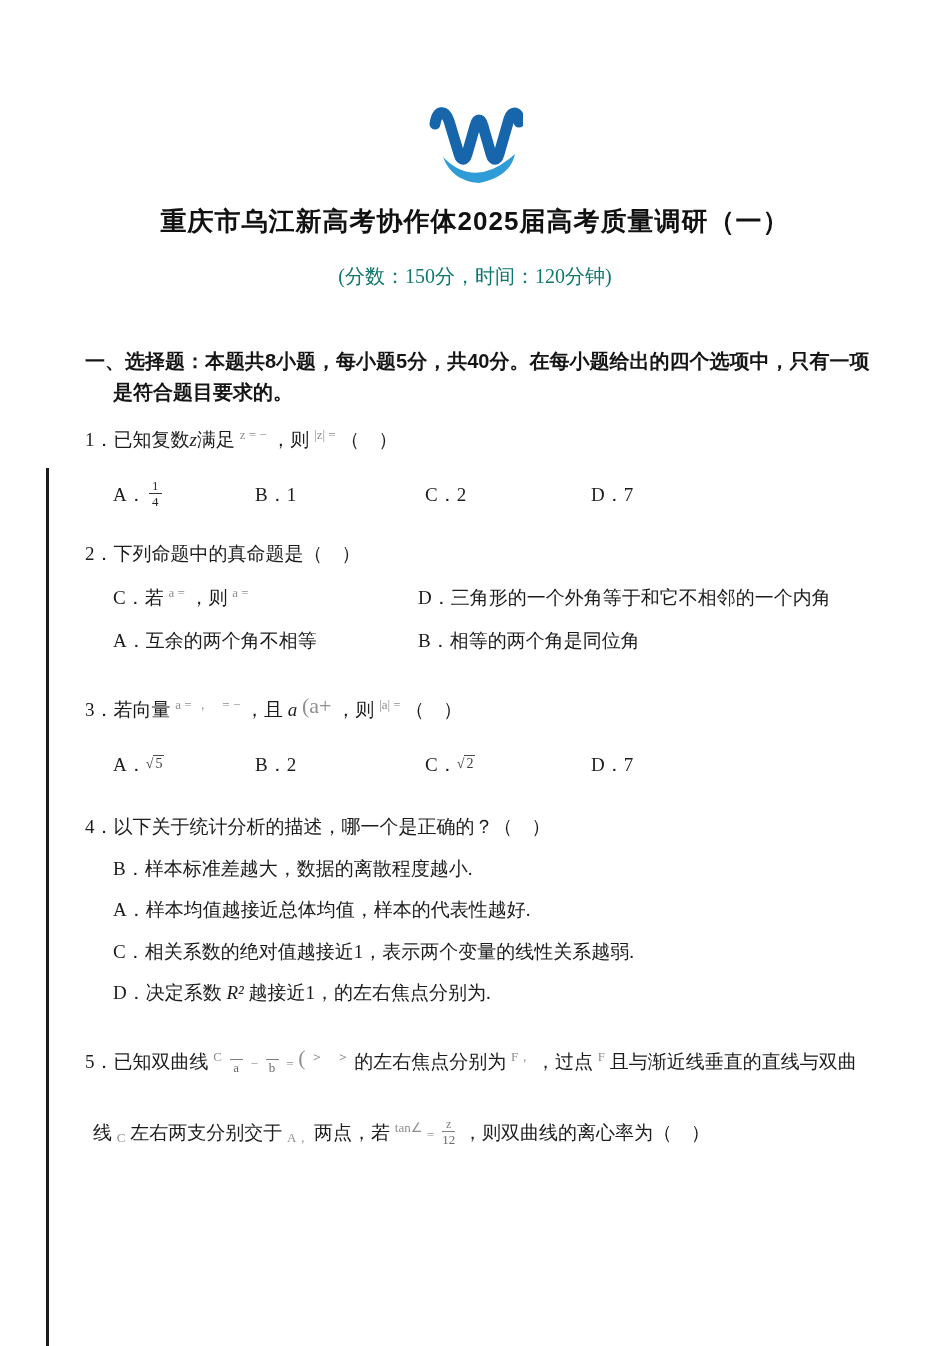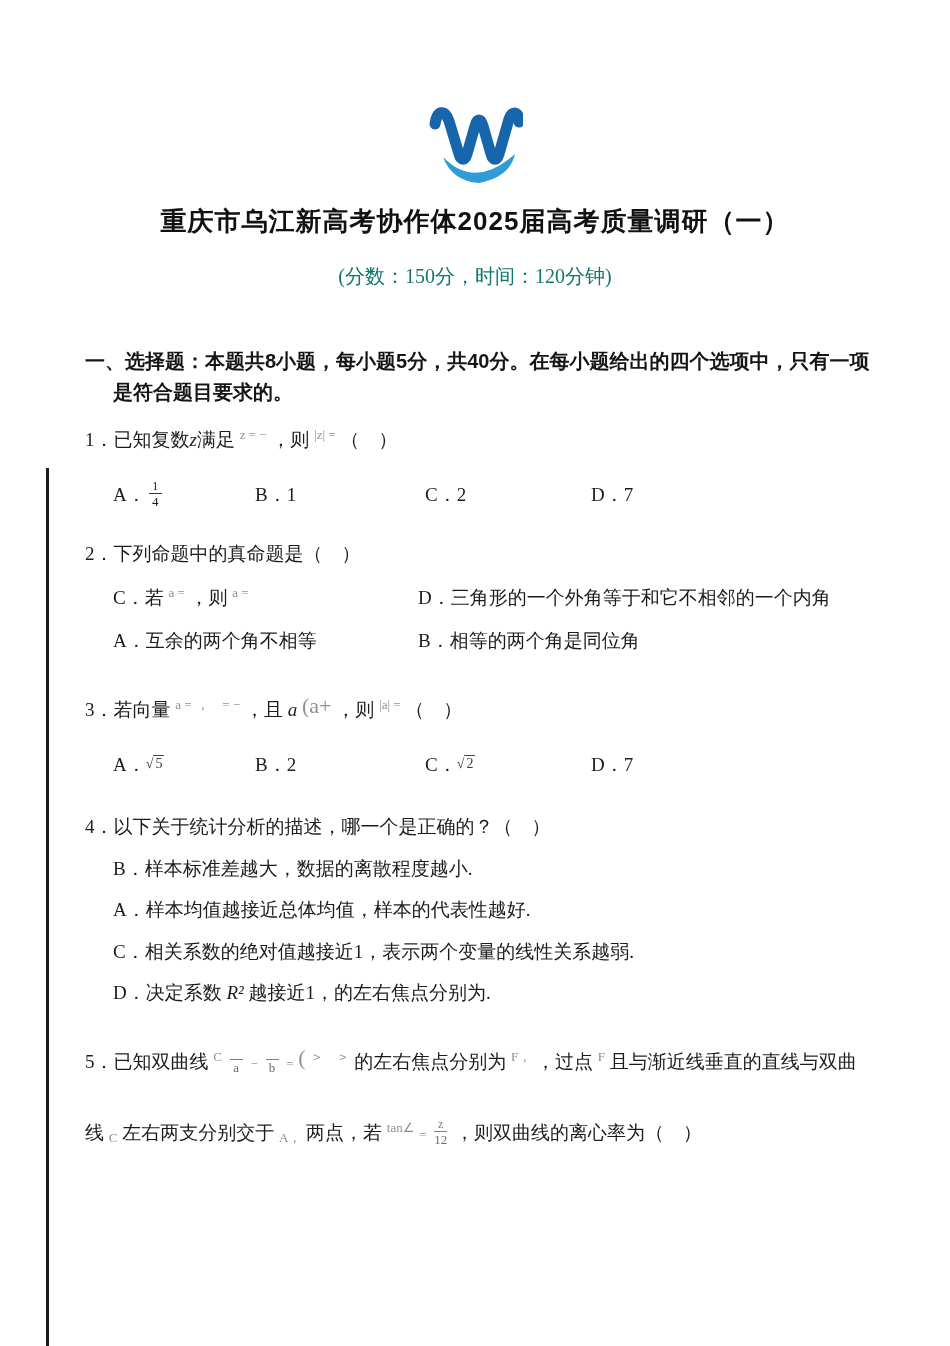--- a/index.html
+++ b/index.html
@@ -26,21 +26,21 @@
   .section-head {
     margin-top:56px; font-size:20px; font-weight:bold; line-height:1.55;
     font-family:"Liberation Sans", sans-serif; color:#151515;
   }
   .section-head .indent2 { padding-left:28px; }
   .question { margin-top:18px; }
   .q2 { margin-top:30px; }
   .q3 { margin-top:36px; }
   .q4 { margin-top:34px; }
   .q5 { margin-top:36px; }
-  .q5b { margin-top:42px; }
+  .q5b { margin-top:42px;margin-left:8px; }
   .opt-row { display:flex; margin-left:28px; margin-top:26px; align-items:center; }
   .opt-row .c1 { width:142px; }
   .opt-row .c2 { width:170px; }
   .opt-row .c3 { width:166px; }
   .opt-row .c4 { flex:1; }
   .opt-row2 { display:flex; margin-left:28px; margin-top:15px; align-items:center; }
   .opt-row2 .q2a { width:305px; }
   .opt-line { margin-left:28px; margin-top:13px; }
   .ivar { font-style:italic; }
   .fm { color:#8f8f8f; font-size:13px; }

